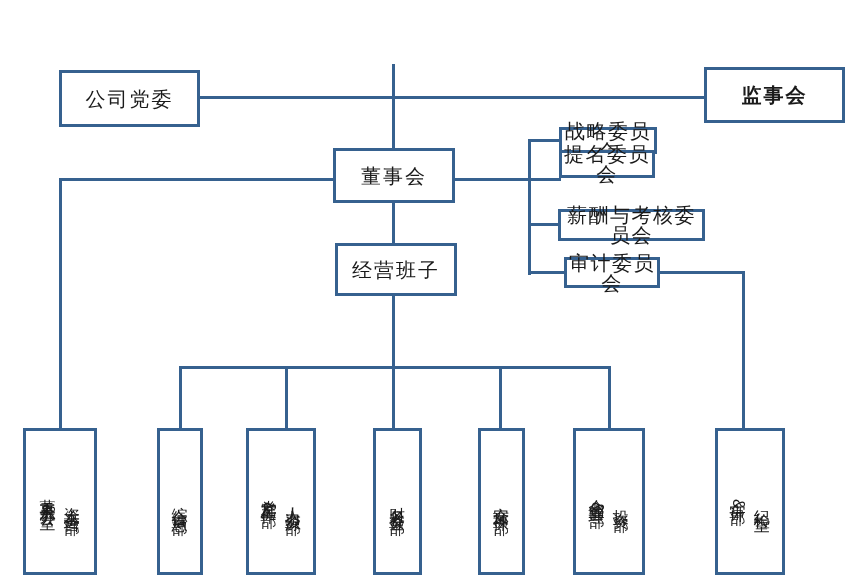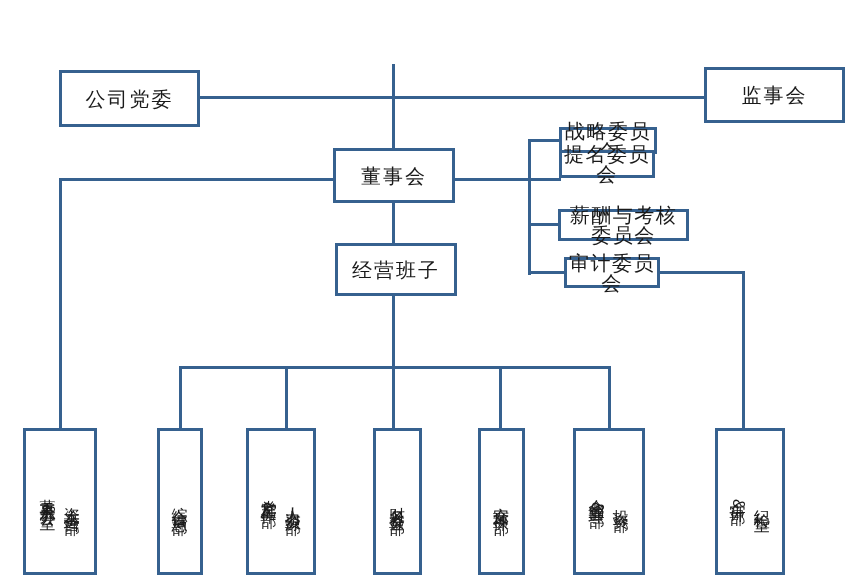--- a/index.html
+++ b/index.html
@@ -79,37 +79,37 @@
   <div class="line v" style="left:392px; top:294px; height:136px;"></div>
   <div class="line h" style="left:179px; top:366px; width:432px;"></div>
   <div class="line v" style="left:179px; top:366px; height:64px;"></div>
   <div class="line v" style="left:285px; top:366px; height:64px;"></div>
   <div class="line v" style="left:499px; top:366px; height:64px;"></div>
   <div class="line v" style="left:608px; top:366px; height:64px;"></div>
 
   <div class="node main" style="left:59px;  top:70px;  width:141px; height:57px;">
     <span>公司党委</span>
   </div>
-  <div class="node main" style="left:704px; top:67px;  width:141px; height:56px;">
+  <div class="node main" style="left:704px; top:67px;  width:141px; height:56px;font-weight:bold;">
     <span>监事会</span>
   </div>
   <div class="node main" style="left:333px; top:148px; width:122px; height:55px;">
     <span>董事会</span>
   </div>
   <div class="node main" style="left:335px; top:243px; width:122px; height:53px;">
     <span>经营班子</span>
   </div>
 
   <div class="node committee" style="left:559px; top:127px; width:98px;  height:27px;">
     <span>战略委员会</span>
   </div>
   <div class="node committee" style="left:559px; top:150px; width:96px;  height:28px;">
     <span>提名委员会</span>
   </div>
-  <div class="node committee" style="left:558px; top:209px; width:131px; height:32px;">
+  <div class="node committee" style="left:558px; top:209px; width:147px; height:32px;">
     <span>薪酬与考核委员会</span>
   </div>
   <div class="node committee" style="left:564px; top:257px; width:96px;  height:31px;">
     <span>审计委员会</span>
   </div>
 
   <div class="node dept" style="left:23px;  top:428px; width:74px; height:147px;">
     <span class="vcol">董事会办公室&amp;</span>
     <span class="vcol">资本运营部</span>
   </div>

